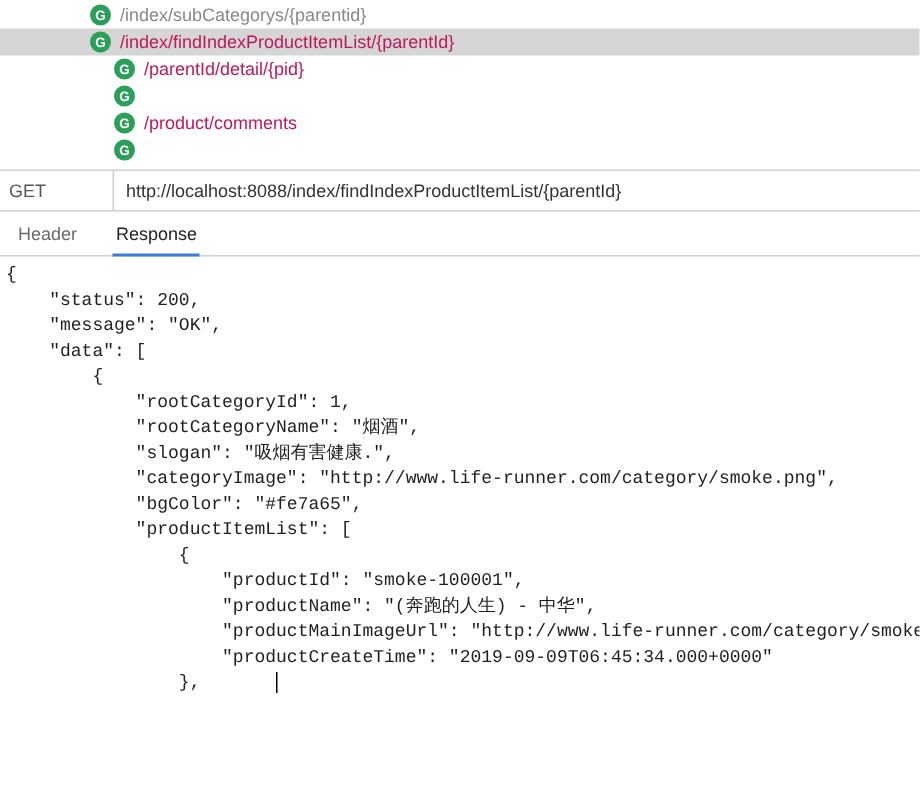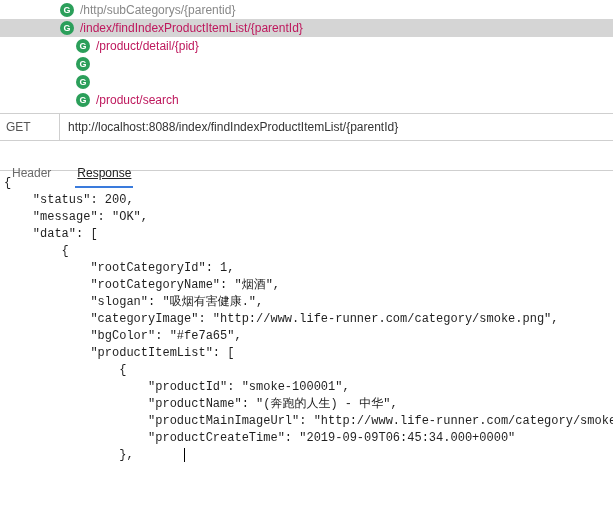--- a/index.html
+++ b/index.html
@@ -6,62 +6,62 @@
   html, body { width: 613px; height: 530px; overflow: hidden; font-family: "Segoe UI", Arial, sans-serif; font-size: 12px; background: #fff; color: #333; }
   .main { display: flex; flex-direction: row; width: 613px; height: 530px; }
   .content { flex: 1; display: flex; flex-direction: column; border-right: 1px solid #cfcfcf; }
   .endpoints { background: #fff; padding: 1px 0 4px 0; }
   .endpoint-row { display: flex; align-items: center; height: 18px; line-height: 18px; font-size: 12px; cursor: default; }
   .endpoint-row.selected { background: #d5d5d5; }
   .indent { display: inline-block; }
   .g-badge { width: 14px; height: 14px; border-radius: 50%; background: #2b9f5a; color: #fff; font-size: 9px; font-weight: bold; display: inline-flex; align-items: center; justify-content: center; margin-right: 6px; }
   .endpoint-text { color: #be185d; }
   .request-bar { display: flex; border-top: 1px solid #cfcfcf; border-bottom: 1px solid #cfcfcf; height: 28px; align-items: stretch; }
-  .method-box { width: 60px; border-right: 1px solid #cfcfcf; display: flex; align-items: center; padding: 0 6px; font-size: 12px; color: #555; background: #fff; }
+  .method-box { width: 76px; border-right: 1px solid #cfcfcf; display: flex; align-items: center; padding: 0 6px; font-size: 12px; color: #555; background: #fff; }
   .url-input { flex: 1; border: none; padding: 0 8px; font-size: 12px; color: #333; outline: none; background: #fff; }
   .tabs { display: flex; height: 30px; align-items: flex-end; border-bottom: 1px solid #cfcfcf; padding-left: 10px; gap: 22px; }
-  .tab { padding: 6px 2px; font-size: 12px; color: #6a6a6a; cursor: pointer; position: relative; top: 18px; border-bottom: 2px solid transparent; margin-top: 10px; }
-  .tab.active { color: #222; border-bottom: 2px solid #3a7bdc; text-decoration: underline; }
+  .tab { padding: 6px 2px; font-size: 12px; color: #6a6a6a; cursor: pointer; position: relative; top: 1px; border-bottom: 2px solid transparent; margin-top: 10px; }
+  .tab.active { color: #222; border-bottom: 2px solid #3a7bdc; }
   .response { flex: 1; overflow: hidden; padding: 4px 8px 4px 4px; font-family: "NSimSun","SimSun","Courier New",monospace; font-size: 12px; line-height: 17px; color: #1f1f1f; white-space: pre; }
   .cursor-caret { display:inline-block; width:1px; height:14px; background:#000; vertical-align:middle; margin-left:50px; }
 </style>
 </head>
 <body>
 
 <div class="main">
   <div class="content">
 
     <div class="endpoints" id="endpoints">
         <div class="endpoint-row">
           <span class="indent" style="width: 60px;"></span>
           <span class="g-badge">G</span>
-          <span class="endpoint-text" style="color: rgb(136, 136, 136);">/http/subCategorys/{parentid}</span>
+          <span class="endpoint-text" style="color: rgb(136, 136, 136);">/index/subCategorys/{parentid}</span>
         </div>
         <div class="endpoint-row selected">
           <span class="indent" style="width: 60px;"></span>
           <span class="g-badge">G</span>
           <span class="endpoint-text">/index/findIndexProductItemList/{parentId}</span>
         </div>
         <div class="endpoint-row">
           <span class="indent" style="width: 76px;"></span>
           <span class="g-badge">G</span>
-          <span class="endpoint-text">/product/detail/{pid}</span>
+          <span class="endpoint-text">/parentId/detail/{pid}</span>
         </div>
         <div class="endpoint-row">
           <span class="indent" style="width: 76px;"></span>
           <span class="g-badge">G</span>
         </div>
         <div class="endpoint-row">
           <span class="indent" style="width: 76px;"></span>
           <span class="g-badge">G</span>
+          <span class="endpoint-text">/product/comments</span>
         </div>
         <div class="endpoint-row">
           <span class="indent" style="width: 76px;"></span>
           <span class="g-badge">G</span>
-          <span class="endpoint-text">/product/search</span>
         </div>
       </div>
 
     <div class="request-bar">
       <div class="method-box">GET</div>
       <input class="url-input" type="text" value="http://localhost:8088/index/findIndexProductItemList/{parentId}" style="">
 
     </div>
 
     <div class="tabs" id="tabs">

